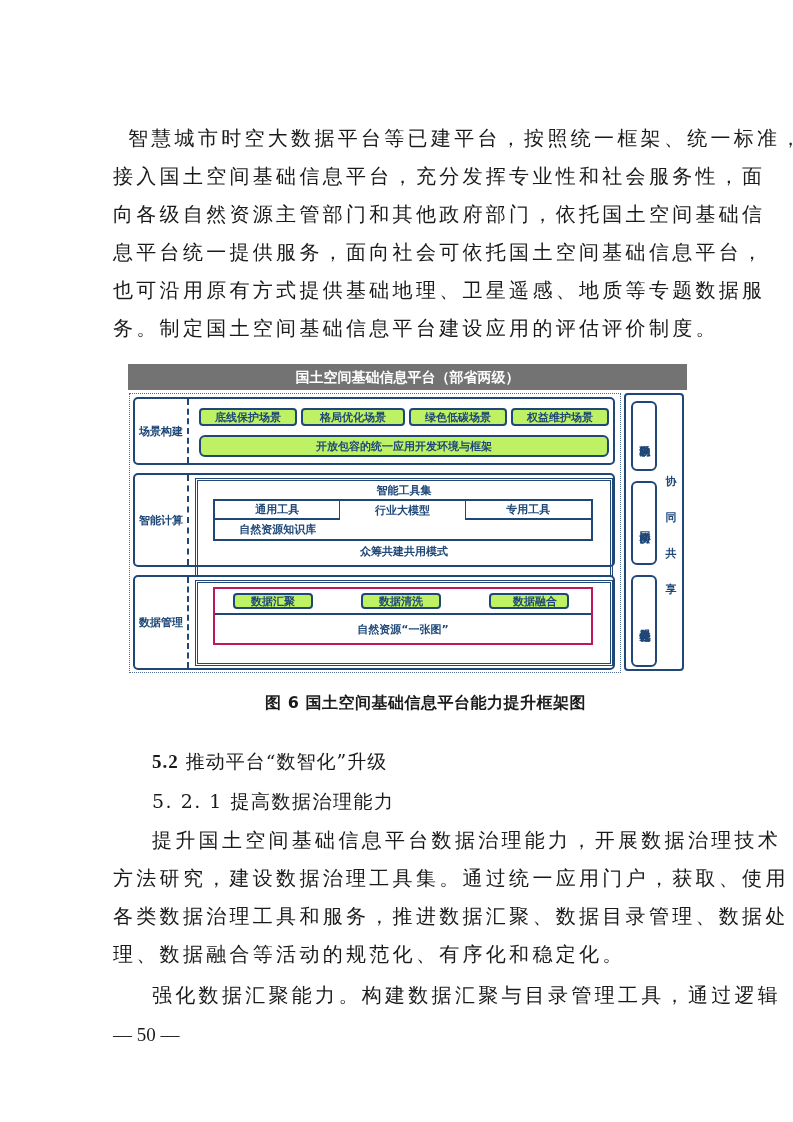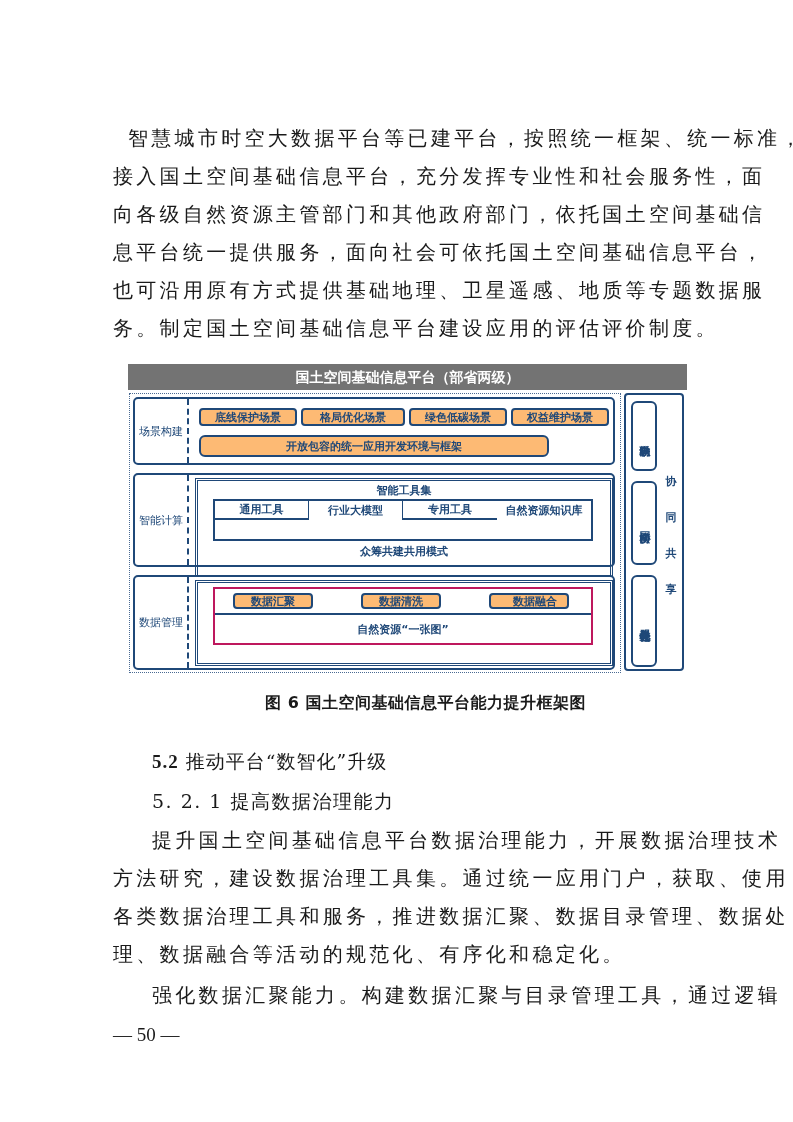--- a/index.html
+++ b/index.html
@@ -15,29 +15,29 @@
              font-family: "DejaVu Sans", "Liberation Sans", sans-serif; color: #1f4878; }
   .diag-header { position: absolute; left: 0; top: 0; width: 559px; height: 26px; background: #737373;
                  color: #fff; font-weight: bold; font-size: 14px; text-align: center; line-height: 26px; }
   .diag-left { position: absolute; left: 1px; top: 29px; width: 490px; height: 278px;
                border: 1px dotted #4a6a92; }
   .diag-right { position: absolute; left: 496px; top: 29px; width: 60px; height: 278px;
                 border: 2px solid #1f4878; border-radius: 4px; box-sizing: border-box; }
   .sec { position: absolute; left: 3px; width: 482px; border: 2px solid #1f4878; border-radius: 5px;
          box-sizing: border-box; background: #fff; }
   .sec-label { position: absolute; left: 0; top: 0; width: 54px; height: 100%; display: flex;
-               align-items: center; justify-content: center; font-weight: normal; font-size: 11px;
+               align-items: center; justify-content: center; font-weight: bold; font-size: 11px;
                border-right: 2px dashed #1f4878; box-sizing: border-box; }
   .pill { position: absolute; border: 2px solid #1f4878; border-radius: 4px; box-sizing: border-box;
           font-weight: bold; font-size: 11px; text-align: center; display: flex; align-items: center;
-          justify-content: center; background: #fdba74; }
+          justify-content: center; background: #bef264; }
   .box { position: absolute; border: 3px double #1f4878; box-sizing: border-box; }
   .lbl { position: absolute; font-weight: bold; font-size: 11px; text-align: center; }
   .grid2 { position: absolute; border: 2px solid #1f4878; box-sizing: border-box; display: grid;
-           grid-template-columns: 1fr 1fr 1fr 1fr; grid-template-rows: 1fr 1fr; }
+           grid-template-columns: 1fr 1fr 1fr; grid-template-rows: 1fr 1fr; }
   .grid2 > div { display: flex; align-items: center; justify-content: center; font-weight: bold;
                  font-size: 11px; border-color: #1f4878; border-style: solid; border-width: 0; }
   .vpill { position: absolute; left: 5px; width: 26px; border: 2px solid #1f4878; border-radius: 6px;
            box-sizing: border-box; display: flex; align-items: center; justify-content: center;
            font-weight: bold; font-size: 11px; writing-mode: vertical-rl; text-orientation: upright;
            letter-spacing: 0px; line-height: 12px; }
   .vtext { position: absolute; left: 37px; top: 80px; width: 16px; font-weight: bold; font-size: 11px;
            text-align: center; line-height: 14px; }
   .vtext span { display: block; margin-bottom: 22px; }
 
@@ -65,21 +65,21 @@
   <div class="diag-header">国土空间基础信息平台（部省两级）</div>
 
   <div class="diag-left">
 
     <div class="sec" style="top:3px; height:68px;">
       <div class="sec-label">场景构建</div>
       <div class="pill" style="left:64px; top:9px; width:98px; height:18px;">底线保护场景</div>
       <div class="pill" style="left:166px; top:9px; width:104px; height:18px;">格局优化场景</div>
       <div class="pill" style="left:274px; top:9px; width:98px; height:18px;">绿色低碳场景</div>
       <div class="pill" style="left:376px; top:9px; width:98px; height:18px;">权益维护场景</div>
-      <div class="pill" style="left:64px; top:36px; width:350px; height:22px; border-radius:6px;">开放包容的统一应用开发环境与框架</div>
+      <div class="pill" style="left:64px; top:36px; width:410px; height:22px; border-radius:6px;">开放包容的统一应用开发环境与框架</div>
     </div>
 
     <div class="sec" style="top:79px; height:94px;">
       <div class="sec-label">智能计算</div>
       <div class="box" style="left:60px; top:3px; width:418px; height:100px;">
         <div class="lbl" style="left:0; top:2px; width:100%;">智能工具集</div>
         <div class="grid2" style="left:15px; top:18px; width:380px; height:42px;">
           <div style="border-right-width:1px; border-bottom-width:2px;">通用工具</div>
           <div style="border-right-width:1px;">行业大模型</div>
           <div style="border-bottom-width:2px;">专用工具</div>

